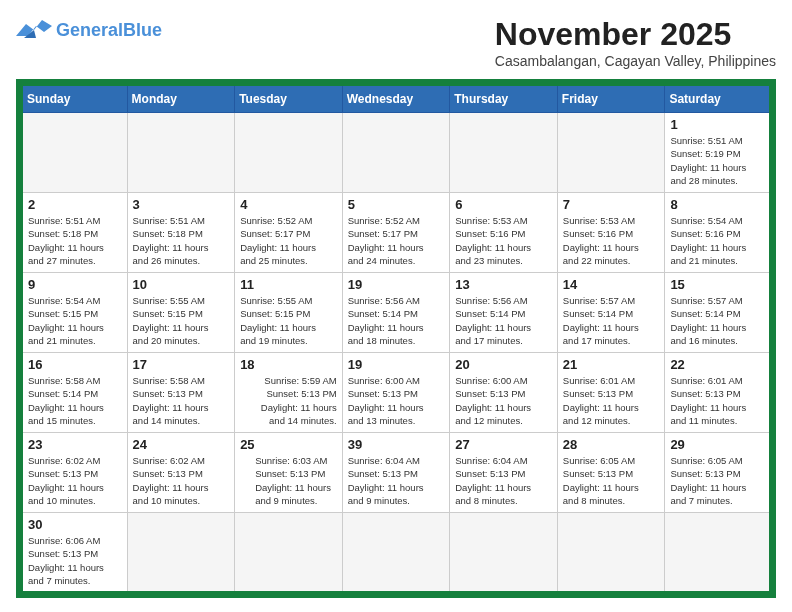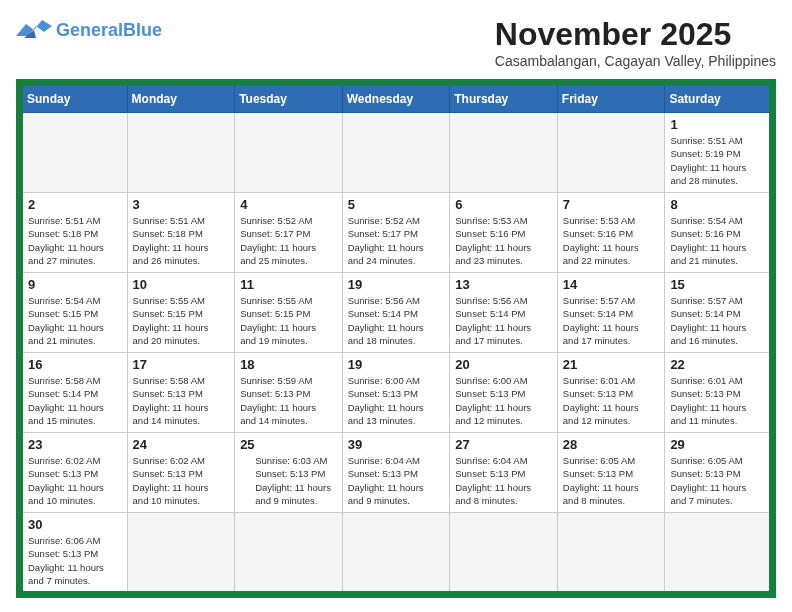--- a/index.html
+++ b/index.html
@@ -247,21 +247,21 @@
         </td>
         <td>
           <span class="day-number">17</span>
           <div class="cell-info" style="white-space: pre-line;">Sunrise: 5:58 AM
 Sunset: 5:13 PM
 Daylight: 11 hours
 and 14 minutes.</div>
         </td>
         <td>
           <span class="day-number">18</span>
-          <div class="cell-info" style="white-space: pre-line;">Sunrise: 5:59 AM
+          <div class="cell-info" style="white-space: pre-line; text-align: right;">Sunrise: 5:59 AM
 Sunset: 5:13 PM
 Daylight: 11 hours
 and 14 minutes.</div>
         </td>
         <td>
           <span class="day-number">19</span>
           <div class="cell-info" style="white-space: pre-line;">Sunrise: 6:00 AM
 Sunset: 5:13 PM
 Daylight: 11 hours
 and 13 minutes.</div>

